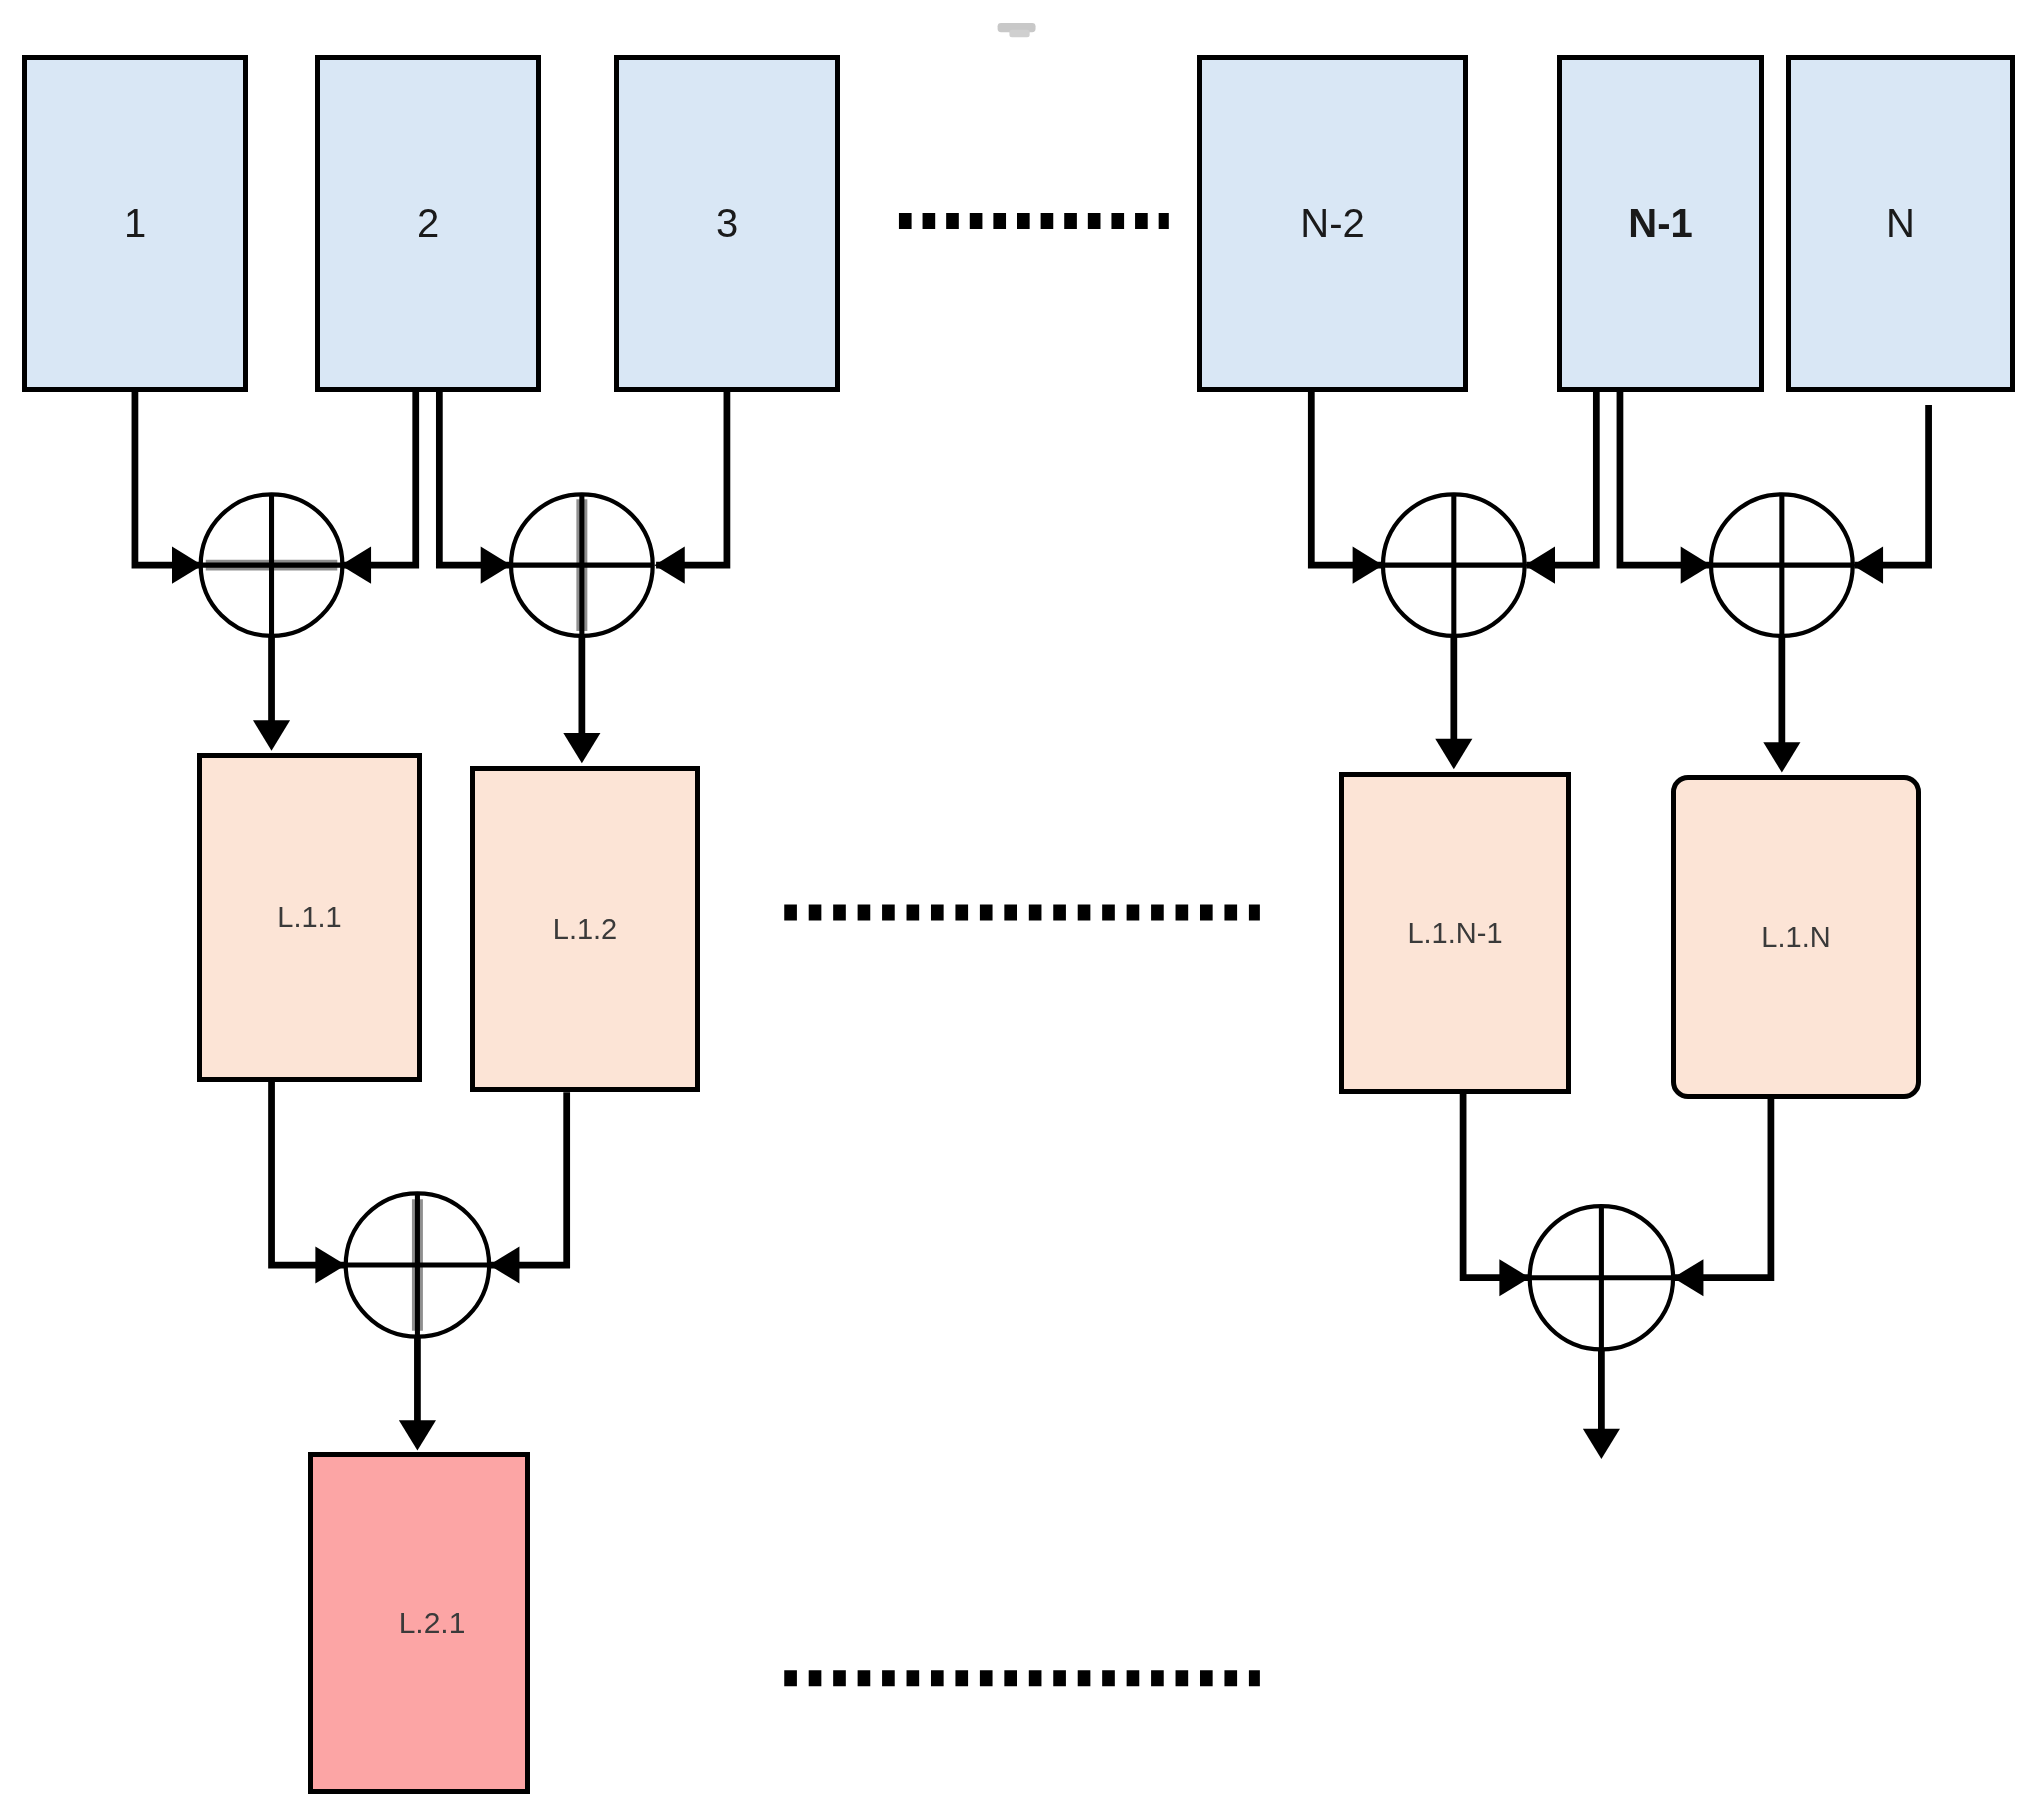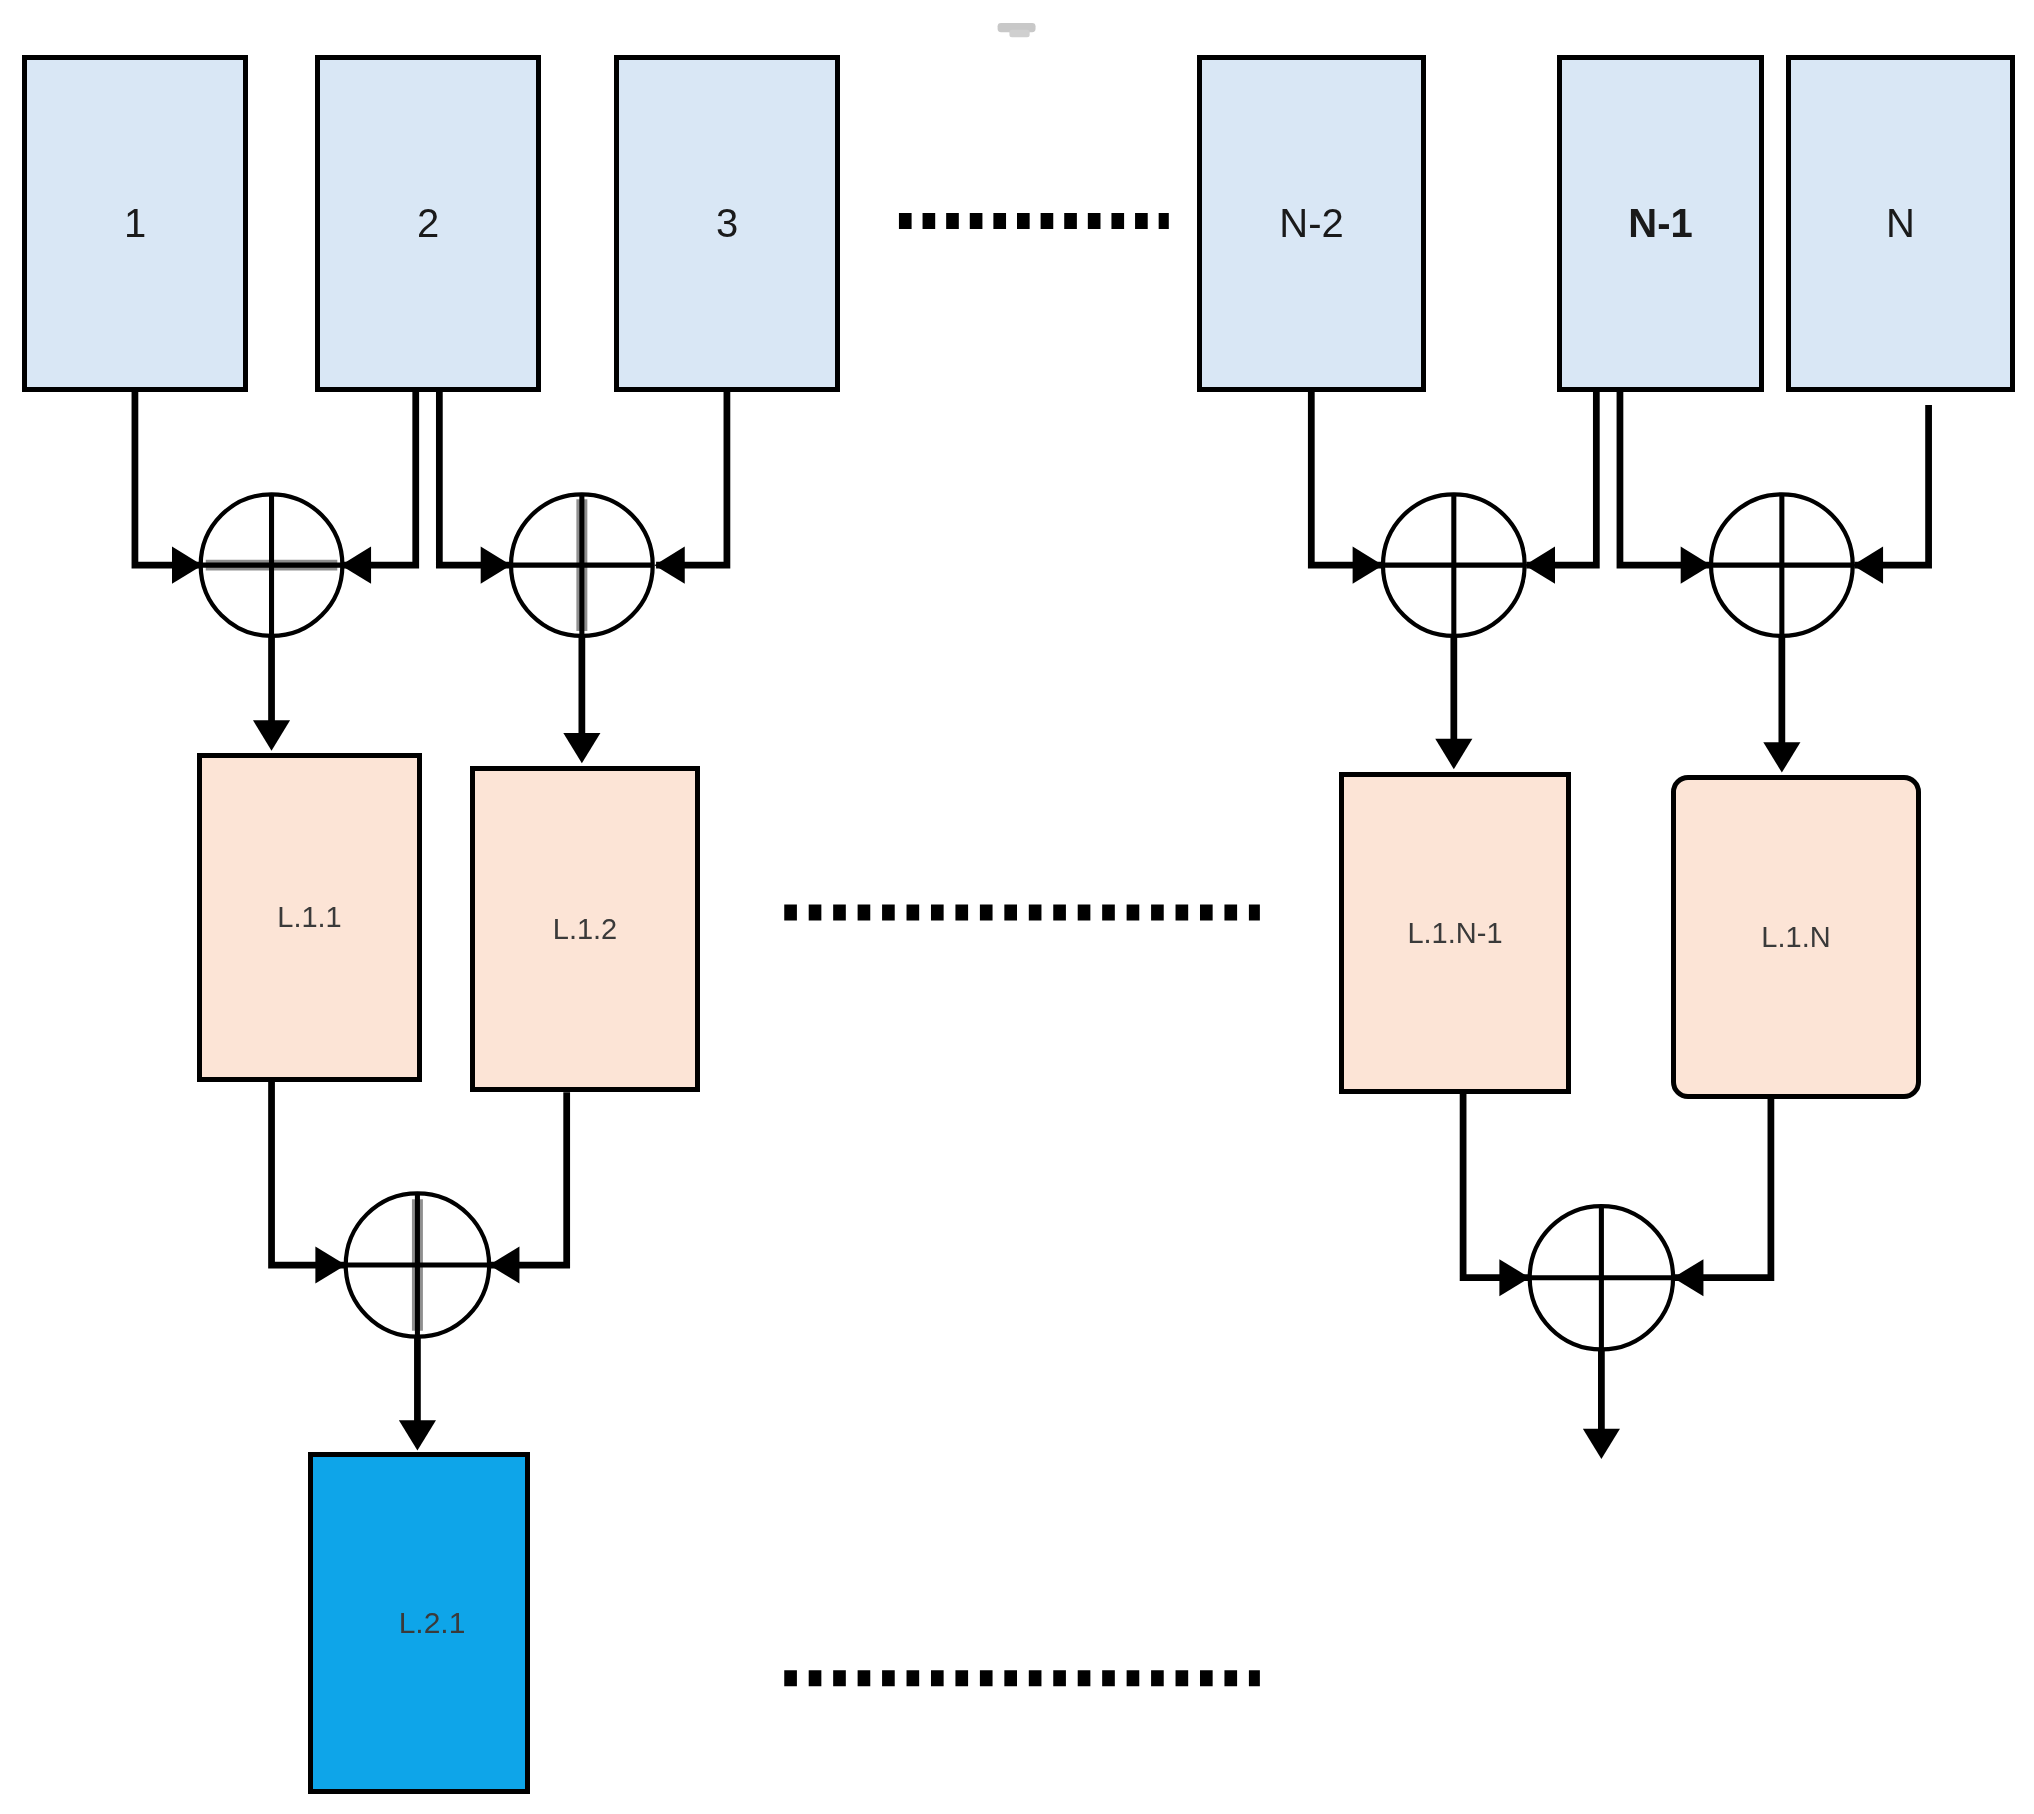--- a/index.html
+++ b/index.html
@@ -35,21 +35,21 @@
     background: #d9e7f5;
     font-size: 40px;
     color: #1a1a1a;
   }
   .box--l1 {
     background: #fce4d6;
     font-size: 29px;
     color: #3a3a3a;
   }
   .box--l2 {
-    background: #0ea5e9;
+    background: #fca5a5;
     font-size: 30px;
     color: #3a3a3a;
     padding-left: 26px;
   }
   .lbl { display: inline-block; }
 </style>
 </head>
 <body>
 
 <div class="stage">
@@ -173,21 +173,21 @@
 
   <div class="box box--input" style="left:22px; top:55px; width:226px; height:337px;">
     <span class="lbl">1</span>
   </div>
   <div class="box box--input" style="left:315px; top:55px; width:226px; height:337px;">
     <span class="lbl">2</span>
   </div>
   <div class="box box--input" style="left:614px; top:55px; width:226px; height:337px;">
     <span class="lbl">3</span>
   </div>
-  <div class="box box--input" style="left:1197px; top:55px; width:229px; height:337px;">
+  <div class="box box--input" style="left:1197px; top:55px; width:271px; height:337px;">
     <span class="lbl">N-2</span>
   </div>
   <div class="box box--input" style="left:1557px; top:55px; width:207px; height:337px;font-weight:bold;">
     <span class="lbl">N-1</span>
   </div>
   <div class="box box--input" style="left:1786px; top:55px; width:229px; height:337px;">
     <span class="lbl">N</span>
   </div>
 
   <div class="box box--l1" style="left:169px; top:753px; width:225px; height:329px;margin-left:28px;">

